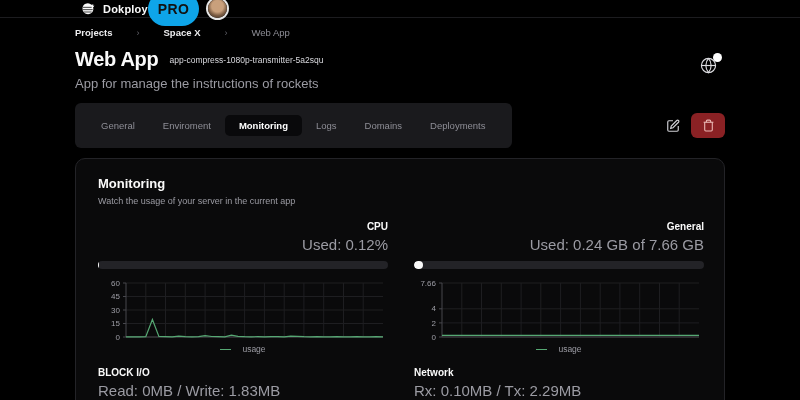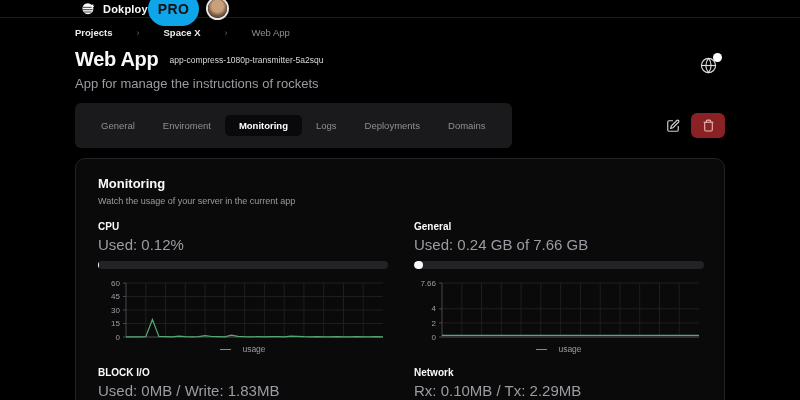--- a/index.html
+++ b/index.html
@@ -48,21 +48,21 @@
   
   .card { margin-top:10px; background:#0a0a0b; border:1px solid #232327;
     border-radius:10px; padding:17px 22px; height:400px; }
   .card h2 { font-size:13px; margin:0; font-weight:bold; }
   .card-sub { font-size:9px; color:#9b9ba3; margin:5px 0 0; }
   .grid { display:grid; grid-template-columns:1fr 1fr; column-gap:26px; margin-top:15px; }
   .metric-label { font-size:10px; font-weight:bold; }
   .metric-used { font-size:15px; color:#9b9ba3; margin-top:4px; }
   .progress { height:8px; background:#232327; border-radius:99px; margin-top:8px; overflow:hidden; }
   .progress-fill { height:100%; background:#fafafa; border-radius:99px; }
-  .meta { margin-bottom:8px; }
+  .meta { margin-bottom:8px;text-align:right; }
   .meta2 { margin-top:13px; margin-bottom:6px; }
   .chart-block { }
   .legend { display:flex; align-items:center; justify-content:center; gap:11px;
     font-size:8.5px; color:#9b9ba3; margin-top:3px; }
   .legend-line { width:11px; height:0; border-top:1.5px solid #56a873; display:inline-block; }
   svg { display:block; }
 </style>
 </head>
 <body>
 
@@ -109,22 +109,22 @@
       <span class="globe-dot"></span>
     </div>
   </div>
 
   <div class="tabs-row">
     <div class="tabs" id="tab-list">
         <button class="tab">General</button>
         <button class="tab">Enviroment</button>
         <button class="tab active">Monitoring</button>
         <button class="tab">Logs</button>
+        <button class="tab">Domains</button>
         <button class="tab">Deployments</button>
-        <button class="tab">Domains</button>
       </div>
     <div class="actions">
       <button class="icon-btn" title="">
         <span>
           <svg width="14" height="14" viewBox="0 0 24 24" fill="none" stroke="currentColor" stroke-width="2">
             <path d="M12 3H5a2 2 0 0 0-2 2v14a2 2 0 0 0 2 2h14a2 2 0 0 0 2-2v-7"></path>
             <path d="M18.4 2.6a2.1 2.1 0 0 1 3 3L12 15l-4 1 1-4Z"></path>
           </svg>
         </span>
       </button>
@@ -234,21 +234,21 @@
             </svg>
           </div>
         <div class="legend">
           <span class="legend-line"></span>
           <span>usage</span>
         </div>
       </div>
 
       <div class="meta2">
         <div class="metric-label">BLOCK I/O</div>
-        <div class="metric-used">Used: 0MB / Write: 1.83MB</div>
+        <div class="metric-used">Read: 0MB / Write: 1.83MB</div>
       </div>
       <div class="meta2">
         <div class="metric-label">Network</div>
         <div class="metric-used">Rx: 0.10MB / Tx: 2.29MB</div>
       </div>
 
       <div class="chart-block">
         <div>
             <svg width="290" height="80" viewBox="0 0 290 80">
               <line x1="47.8" y1="6" x2="47.8" y2="76" stroke="#1e1e21" stroke-width="1"></line>

